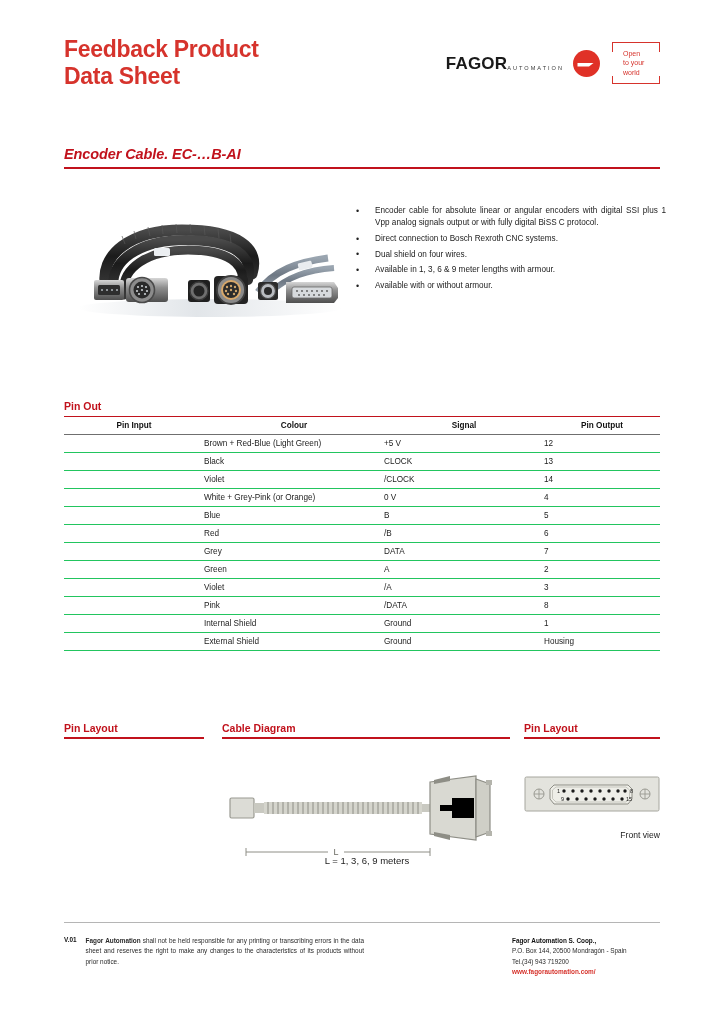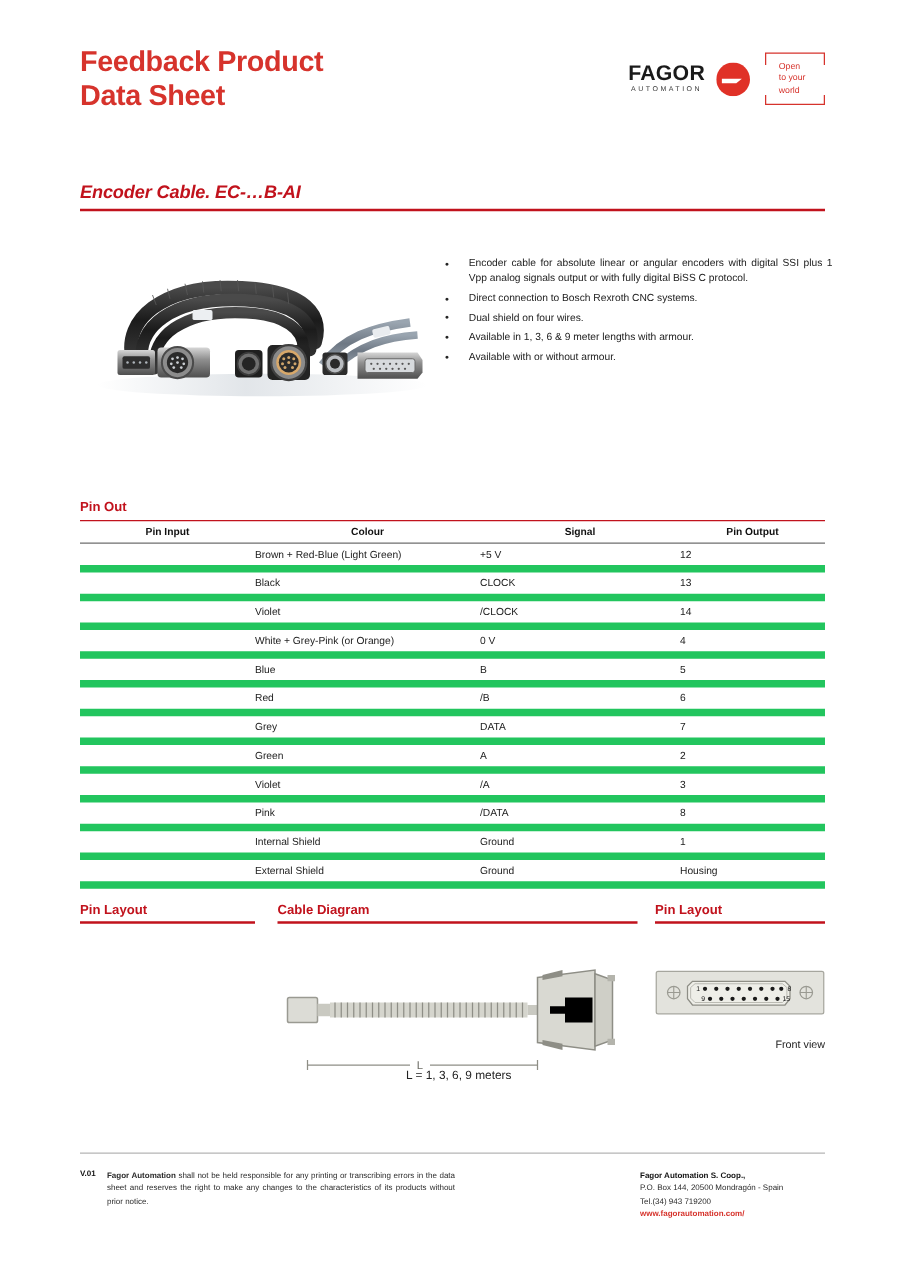--- a/index.html
+++ b/index.html
@@ -18,21 +18,21 @@
   
   .header { position: absolute; left: 64px; top: 36px; width: 596px; height: 70px; }
   .doc-title {
     font-size: 23px; font-weight: bold; color: #d6332c;
     line-height: 1.17; letter-spacing: -0.3px; margin: 0;
   }
   .logo-block {
     position: absolute; right: 0px; top: 6px;
     display: flex; align-items: center; gap: 9px;
   }
-  .logo-word { display: flex; flex-direction: column; align-items: center; }
+  .logo-word { display: flex; flex-direction: row; align-items: flex-end; }
   .logo-fagor {
     font-size: 17px; font-weight: bold; color: #1a1a1a;
     letter-spacing: 0.2px; line-height: 1;
   }
   .logo-automation {
     font-size: 5.6px; color: #3a3a3a; letter-spacing: 2.0px;
     line-height: 1; margin-top: 2.5px;
   }
   .logo-mark { width: 27px; height: 27px; }
   .logo-claim {
@@ -87,21 +87,21 @@
   .pinout-wrap { position: absolute; left: 64px; top: 400px; width: 596px; }
   table.pinout { width: 100%; border-collapse: collapse; }
   table.pinout th {
     font-size: 8.2px; font-weight: bold; text-align: center;
     padding: 4px 0 4px 0; color: #111;
     border-top: 1.6px solid #c1121c;
     border-bottom: 1px solid #6f6f6f;
   }
   table.pinout td {
     font-size: 8.2px; padding: 4px 0 4px 0; color: #222;
-    border-bottom: 6px solid #22c55e;
+    border-bottom: 1px solid #22c55e;
   }
   .c-pin-in  { width: 140px; }
   .c-colour  { width: 180px; }
   .c-signal  { width: 160px; }
   .c-pin-out { width: 116px; }
 
   
   .bot { position: absolute; left: 64px; top: 722px; width: 596px; }
   .bot-heads { position: relative; height: 22px; }
   .bh { position: absolute; top: 0; }

